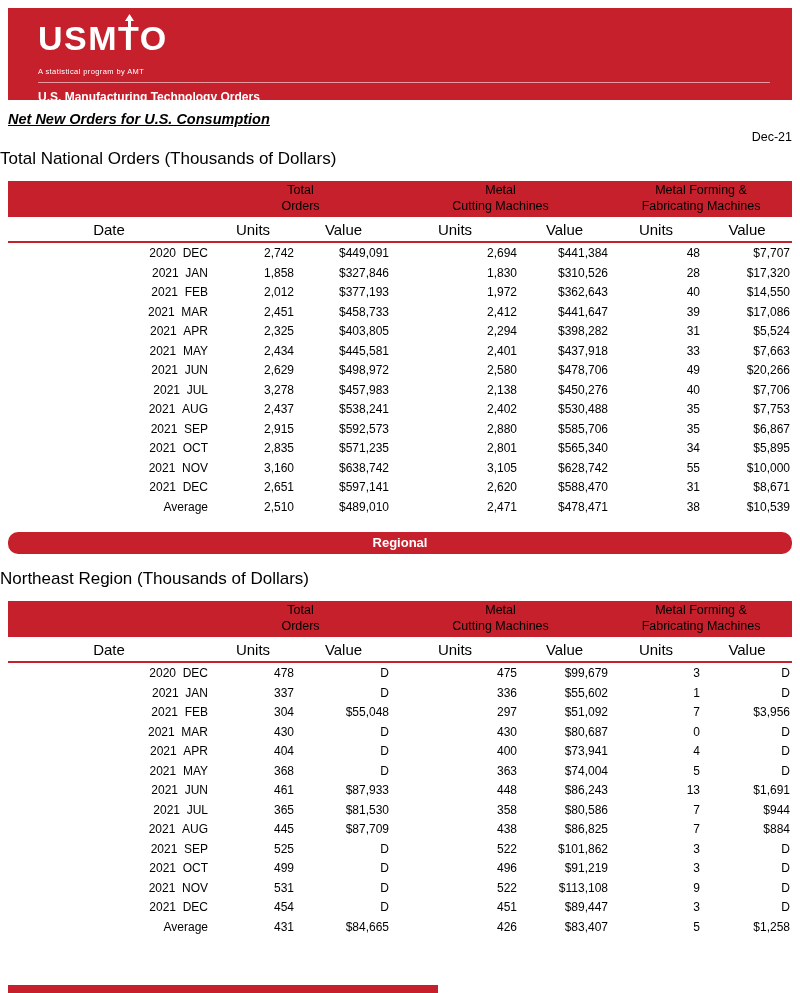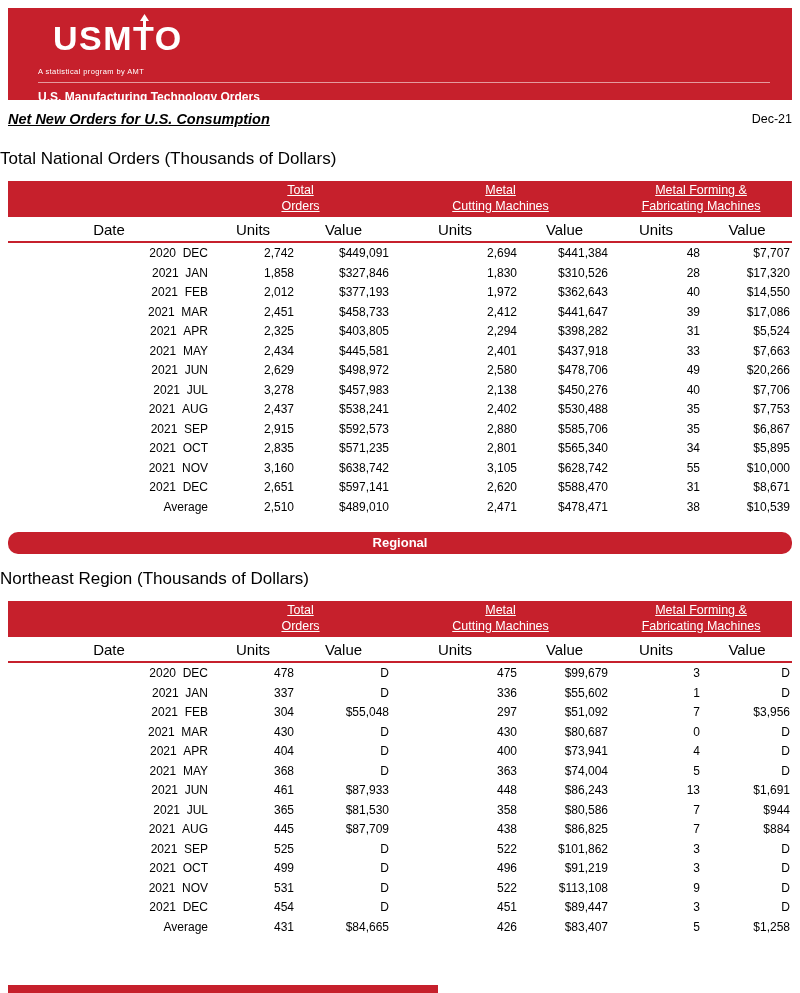--- a/index.html
+++ b/index.html
@@ -3,39 +3,39 @@
 <meta charset="utf-8">
 <style>
   :root { --red: #c6202c; }
   * { box-sizing: border-box; }
   html, body { margin: 0; padding: 0; background: #ffffff; }
   body { font-family: "Liberation Sans", sans-serif; color: #000; }
   .page { position: relative; width: 800px; height: 993px; background: #fff; overflow: hidden; margin: 0 auto; }
 
   
   .banner { margin: 8px 8px 0; height: 92px; background: var(--red); color: #fff; padding: 13px 24px 0 30px; position: relative; }
-  .logo-wrap { position: relative; display: inline-block; line-height: 1; margin-left: 15px; }
+  .logo-wrap { position: relative; display: inline-block; line-height: 1; }
   .logo-text { font-size: 34px; font-weight: 700; letter-spacing: 1.5px; line-height: 34px; }
   .logo-arrow { position: absolute; left: 86px; top: -7px; }
   .logo-tagline { font-size: 7.5px; letter-spacing: 0.4px; margin-top: 12px; }
   .banner-divider { height: 1px; background: rgba(255,255,255,0.55); margin-top: 6px; width: 732px; }
   .banner-subtitle { font-size: 12px; font-weight: 700; margin-top: 7px; }
 
   
   .title-row { position: relative; margin: 10px 8px 0; height: 19px; text-align: left; }
   .doc-title { display: inline-block; font-style: italic; font-weight: 700; font-size: 14.5px; text-decoration: underline; }
-  .doc-date { position: absolute; right: 0; top: 2px; font-size: 12.5px; }
+  .doc-date { position: absolute; right: 0; top: 20px; font-size: 12.5px; }
 
   
   .section-heading { text-align: left; font-size: 17px; font-weight: 400; margin: 20px 0 0; }
   .section-heading.second { margin-top: 15px; }
 
   
   table.data-table { width: 784px; margin: 12px 8px 0; border-collapse: collapse; table-layout: fixed; }
-  .band th { background: var(--red); color: #ffffff; font-weight: 400; font-size: 12.5px; line-height: 15.5px; padding: 2px 0 3px; text-align: center; vertical-align: bottom; text-decoration: underline; }
+  .band th { background: var(--red); color: #000000; font-weight: 400; font-size: 12.5px; line-height: 15.5px; padding: 2px 0 3px; text-align: center; vertical-align: bottom; }
   .cols-row th { background: #fff; color: #000; font-weight: 400; font-size: 15px; padding: 4px 0 3px; text-align: center; border-bottom: 2.5px solid var(--red); }
   tbody td { font-size: 12px; padding: 3px 2px 2.5px; white-space: nowrap; }
   td.c-date { text-align: right; padding-right: 2px; }
   td.c-num { text-align: right; padding-right: 2px; }
 
   
   .regional-banner { margin: 16px 8px 0; background: var(--red); color: #fff; font-weight: 700; font-size: 13px; text-align: center; padding: 3px 0 4px; border-radius: 10px; }
 
   
   .footnote { margin: 66px 8px 0; font-size: 10.5px; line-height: 13.5px; }

